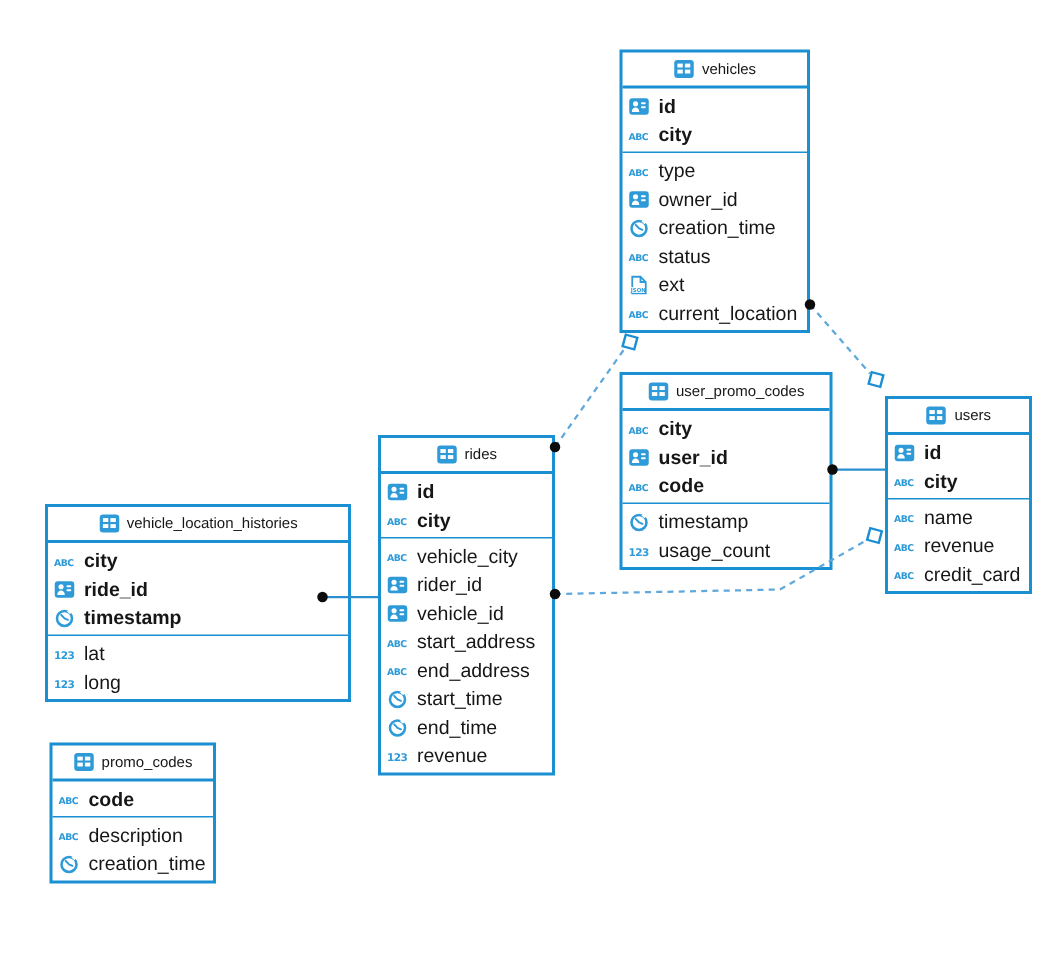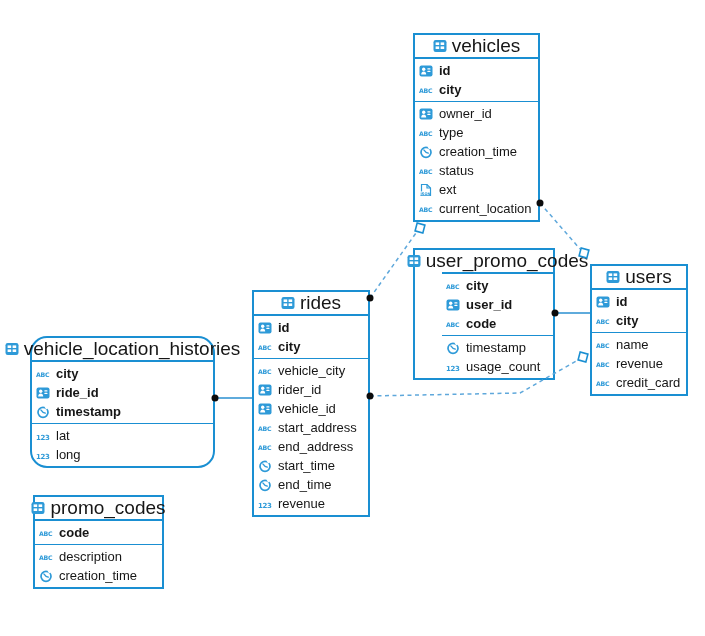--- a/index.html
+++ b/index.html
@@ -6,21 +6,21 @@
   #canvas{
     position:relative;width:705px;height:636px;background:#fff;
     font-family:"Liberation Sans",sans-serif;overflow:hidden;
   }
   .table{
     position:absolute;background:#fff;border:2px solid var(--blue,#1a8fd2);
     box-sizing:border-box;z-index:1;
   }
   .thead{
     height:22px;display:flex;align-items:center;justify-content:center;gap:5px;
-    border-bottom:2px solid var(--blue,#1a8fd2);font-size:19px;color:var(--text,#161616);
+    border-bottom:2px solid var(--blue,#1a8fd2);font-size:10px;color:var(--text,#161616);
   }
   .sec{padding:2px 0;}
   .sec.pk{border-bottom:1.5px solid var(--blue,#1a8fd2);}
   .row{
     height:19px;display:flex;align-items:center;gap:3px;padding:0 4px;
     font-size:13px;color:var(--text,#161616);white-space:nowrap;
   }
   .sec.pk .row{font-weight:700;}
   .icon{width:17px;flex:none;display:flex;align-items:center;justify-content:flex-start;}
   .thead .icon{width:auto;}
@@ -61,37 +61,37 @@
             <svg width="16" height="12" viewBox="0 0 16 12">
               <text x="0" y="9" font-family="DejaVu Sans, sans-serif" font-size="6.2" font-weight="bold" fill="#2e9ad8" letter-spacing="-0.3">ABC</text>
             </svg>
           </span>
           <span>city</span>
         </div>
       </div>
       <div class="sec">
         <div class="row">
           <span class="icon">
+            <svg width="16" height="12" viewBox="0 0 16 12">
+              <text x="0" y="9" font-family="DejaVu Sans, sans-serif" font-size="6.2" font-weight="bold" fill="#2e9ad8" letter-spacing="-0.3">ABC</text>
+            </svg>
+          </span>
+          <span>type</span>
+        </div>
+        <div class="row">
+          <span class="icon">
             <svg width="14" height="14" viewBox="0 0 14 14">
               <rect x="0.5" y="1.5" width="13" height="11" rx="2" fill="#2e9ad8"></rect>
               <circle cx="4.7" cy="5.2" r="1.7" fill="#fff"></circle>
               <path d="M2.2 10.6 c0-1.9 1.1-3 2.5-3 s2.5 1.1 2.5 3 z" fill="#fff"></path>
               <rect x="8.3" y="4.2" width="3.2" height="1.3" rx="0.6" fill="#fff"></rect>
               <rect x="8.3" y="6.8" width="3.2" height="1.3" rx="0.6" fill="#fff"></rect>
             </svg>
           </span>
           <span>owner_id</span>
-        </div>
-        <div class="row">
-          <span class="icon">
-            <svg width="16" height="12" viewBox="0 0 16 12">
-              <text x="0" y="9" font-family="DejaVu Sans, sans-serif" font-size="6.2" font-weight="bold" fill="#2e9ad8" letter-spacing="-0.3">ABC</text>
-            </svg>
-          </span>
-          <span>type</span>
         </div>
         <div class="row">
           <span class="icon">
             <svg width="14" height="14" viewBox="0 0 14 14">
               <circle cx="7" cy="7.3" r="5" fill="#fff" stroke="#2e9ad8" stroke-width="1.7"></circle>
               <path d="M7 7.3 L4.8 4.9 M7 7.3 L9.3 8.2" stroke="#2e9ad8" stroke-width="1.3" stroke-linecap="round" fill="none"></path>
               <path d="M9.4 1.9 l2 1.8" stroke="#fff" stroke-width="2.2"></path>
             </svg>
           </span>
           <span>creation_time</span>
@@ -118,21 +118,21 @@
         <div class="row">
           <span class="icon">
             <svg width="16" height="12" viewBox="0 0 16 12">
               <text x="0" y="9" font-family="DejaVu Sans, sans-serif" font-size="6.2" font-weight="bold" fill="#2e9ad8" letter-spacing="-0.3">ABC</text>
             </svg>
           </span>
           <span>current_location</span>
         </div>
       </div>
     </div>
-    <div class="table" style="left: 413px; top: 248px; width: 142px; padding-left: 27px;">
+    <div class="table" style="left: 413px; top: 248px; width: 142px;">
       <div class="thead">
         <span class="icon">
           <svg width="14" height="14" viewBox="0 0 14 14">
             <rect x="0.5" y="1" width="13" height="12" rx="2.2" fill="#2e9ad8"></rect>
             <rect x="2.6" y="3.4" width="3.6" height="2.6" fill="#fff"></rect>
             <rect x="7.6" y="3.4" width="3.6" height="2.6" fill="#fff"></rect>
             <rect x="2.6" y="7.4" width="3.6" height="2.6" fill="#fff"></rect>
             <rect x="7.6" y="7.4" width="3.6" height="2.6" fill="#fff"></rect>
           </svg>
         </span>
@@ -358,21 +358,21 @@
         <div class="row">
           <span class="icon">
             <svg width="16" height="12" viewBox="0 0 16 12">
               <text x="0" y="9.5" font-family="DejaVu Sans, sans-serif" font-size="7" font-weight="bold" fill="#2e9ad8" letter-spacing="-0.4">123</text>
             </svg>
           </span>
           <span>revenue</span>
         </div>
       </div>
     </div>
-    <div class="table" style="left: 30px; top: 336px; width: 185px; border-radius: 17px;">
+    <div class="table" style="left: 30px; top: 336px; width: 204px;">
       <div class="thead">
         <span class="icon">
           <svg width="14" height="14" viewBox="0 0 14 14">
             <rect x="0.5" y="1" width="13" height="12" rx="2.2" fill="#2e9ad8"></rect>
             <rect x="2.6" y="3.4" width="3.6" height="2.6" fill="#fff"></rect>
             <rect x="7.6" y="3.4" width="3.6" height="2.6" fill="#fff"></rect>
             <rect x="2.6" y="7.4" width="3.6" height="2.6" fill="#fff"></rect>
             <rect x="7.6" y="7.4" width="3.6" height="2.6" fill="#fff"></rect>
           </svg>
         </span>
@@ -422,21 +422,21 @@
         <div class="row">
           <span class="icon">
             <svg width="16" height="12" viewBox="0 0 16 12">
               <text x="0" y="9.5" font-family="DejaVu Sans, sans-serif" font-size="7" font-weight="bold" fill="#2e9ad8" letter-spacing="-0.4">123</text>
             </svg>
           </span>
           <span>long</span>
         </div>
       </div>
     </div>
-    <div class="table" style="left: 33px; top: 495px; width: 131px;">
+    <div class="table" style="left: 33px; top: 495px; width: 111px;">
       <div class="thead">
         <span class="icon">
           <svg width="14" height="14" viewBox="0 0 14 14">
             <rect x="0.5" y="1" width="13" height="12" rx="2.2" fill="#2e9ad8"></rect>
             <rect x="2.6" y="3.4" width="3.6" height="2.6" fill="#fff"></rect>
             <rect x="7.6" y="3.4" width="3.6" height="2.6" fill="#fff"></rect>
             <rect x="2.6" y="7.4" width="3.6" height="2.6" fill="#fff"></rect>
             <rect x="7.6" y="7.4" width="3.6" height="2.6" fill="#fff"></rect>
           </svg>
         </span>

